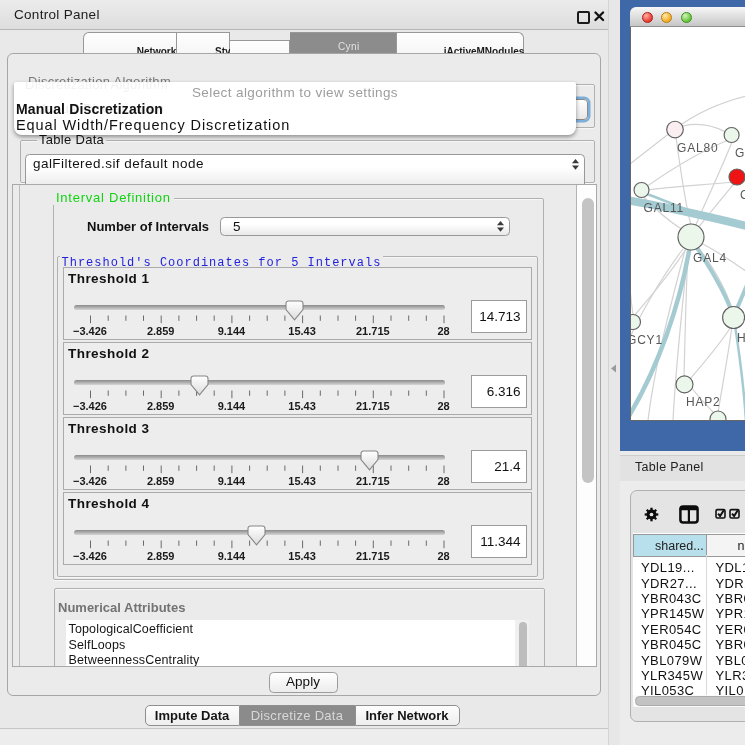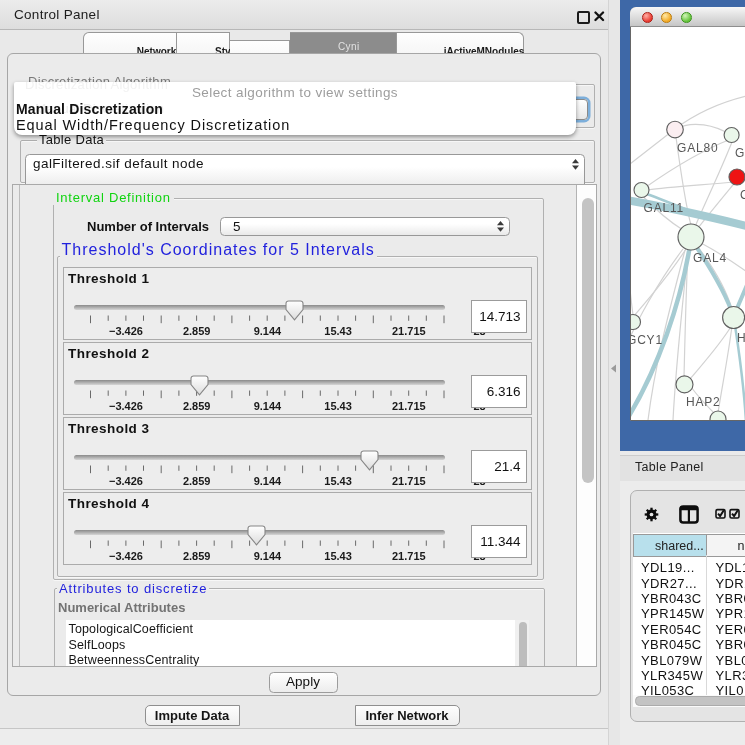--- a/index.html
+++ b/index.html
@@ -47,28 +47,28 @@
 #scrollpane{left:12px;top:184px;width:585px;height:483px;border:1px solid #a9a9a9;box-sizing:border-box;background:#ebebeb;overflow:hidden;}
 #vsb{left:563px;top:0px;width:21px;height:481px;background:#fdfdfd;border-left:1px solid #b3b3b3;}
 #vsbthumb{left:5px;top:13px;width:12px;height:285px;background:#c4c4c4;border-radius:6px;}
 
 #grpID{left:40px;top:12.5px;width:489px;height:380px;}
 #grpIDTitle{left:40px;top:5px;font-size:13px;color:#10d410;background:#ebebeb;padding:0 3px;letter-spacing:.75px;}
 #lblNumInt{left:74px;top:34px;font-size:13px;font-weight:bold;color:#111;}
 #combo5{left:207px;top:32px;width:290px;height:18.5px;line-height:18px;}
 #combo5 span{margin-left:12px;}
 #grpTC{left:44px;top:70.5px;width:479px;height:319px;}
-#grpTCTitle{left:46.5px;top:56px;font-size:16px;color:#2222dd;background:#ebebeb;padding:0 2px;letter-spacing:1px;}
+#grpTCTitle{left:46.5px;top:71px;font-size:12px;color:#2222dd;background:#ebebeb;padding:0 2px;letter-spacing:1px;font-family:Liberation Mono, monospace;}
 .block{left:50px;width:469px;height:73px;border:1px solid #ababab;box-sizing:border-box;background:#ededed;}
 .btitle{left:55px;font-size:13.5px;font-weight:bold;color:#111;letter-spacing:.45px;}
 .track{left:60.5px;width:371px;height:4.5px;border-radius:2.5px;background:linear-gradient(#8a8a8a,#d6d6d6);}
 .vbox{left:457.5px;width:56px;height:33px;background:#fff;border:1px solid #9b9b9b;box-sizing:border-box;
   font-size:13.5px;color:#111;text-align:right;padding-right:5px;line-height:31px;}
 .tlabels{left:0px;width:519px;height:11px;font-size:11px;font-weight:bold;color:#1a1a1a;}
-.tlabels span{position:absolute;transform:translateX(-50%);margin-left:36px;}
+.tlabels span{position:absolute;transform:translateX(-50%);}
 
 #grpAttr{left:40.5px;top:403px;width:489px;height:90px;}
 #grpAttrTitle{left:44px;top:396px;font-size:13px;color:#2222dd;background:#ebebeb;padding:0 2px;letter-spacing:.85px;}
 #lblNumAttr{left:45px;top:415px;font-size:13px;font-weight:bold;color:#737373;}
 #attrlist{left:53px;top:435px;width:448.5px;height:46.5px;background:#fff;overflow:hidden;font-size:12.5px;color:#151515;}
 #attrlist div{margin-left:2.5px;height:15.5px;line-height:15.5px;letter-spacing:.15px;}
 #attrlist{padding-top:2px;}
 #attrsb{left:501.5px;top:435px;width:14.5px;height:46.5px;background:#f0f0f0;}
 #attrsbthumb{left:4px;top:1.5px;width:8.5px;height:60px;background:#bdbdbd;border-radius:4px;}
 
@@ -256,37 +256,37 @@
         <span style="left:157.9px">9.144</span>
         <span style="left:228.6px">15.43</span>
         <span style="left:299.3px">21.715</span>
         <span style="left:370.0px">28</span>
       </div>
     <svg class="abs" style="left:233.6px;top:339.5px" width="19" height="21">
         <use href="#symthumb"></use>
       </svg>
     <div class="abs vbox" style="top:340px">11.344</div>
     <div class="abs group" id="grpAttr"></div>
-    <div class="abs" id="grpAttrTitle">Attributes to discretize</div>
     <div class="abs" id="lblNumAttr">Numerical Attributes</div>
     <div class="abs" id="attrlist">
         <div>TopologicalCoefficient</div>
         <div>SelfLoops</div>
         <div>BetweennessCentrality</div>
       </div>
     <div class="abs" id="attrsb">
         <div class="abs" id="attrsbthumb"></div>
       </div>
     <div class="abs" id="vsb">
         <div class="abs" id="vsbthumb"></div>
       </div>
   </div>
 
   <div class="abs" id="applybtn">Apply</div>
   <div class="abs seg" id="segImpute">Impute Data</div>
+  <div class="abs seg" id="segDiscretize">Discretize Data</div>
   <div class="abs seg" id="segInfer">Infer Network</div>
   <div class="abs" id="bottomstrip"></div>
   <div class="abs" id="divider"></div>
   <div class="abs" style="left:608px;top:0;width:1px;height:745px;background:#d4d4d4"></div>
   <svg class="abs" style="left:610px;top:364px" width="7" height="9" viewBox="0 0 7 9">
     <path d="M6,0.5 L1,4.5 L6,8.5 Z" fill="#9a9a9a"></path>
   </svg>
 
   <div class="abs" id="popup">
     <div class="abs" id="ghost1">Discretization Algorithm</div>

